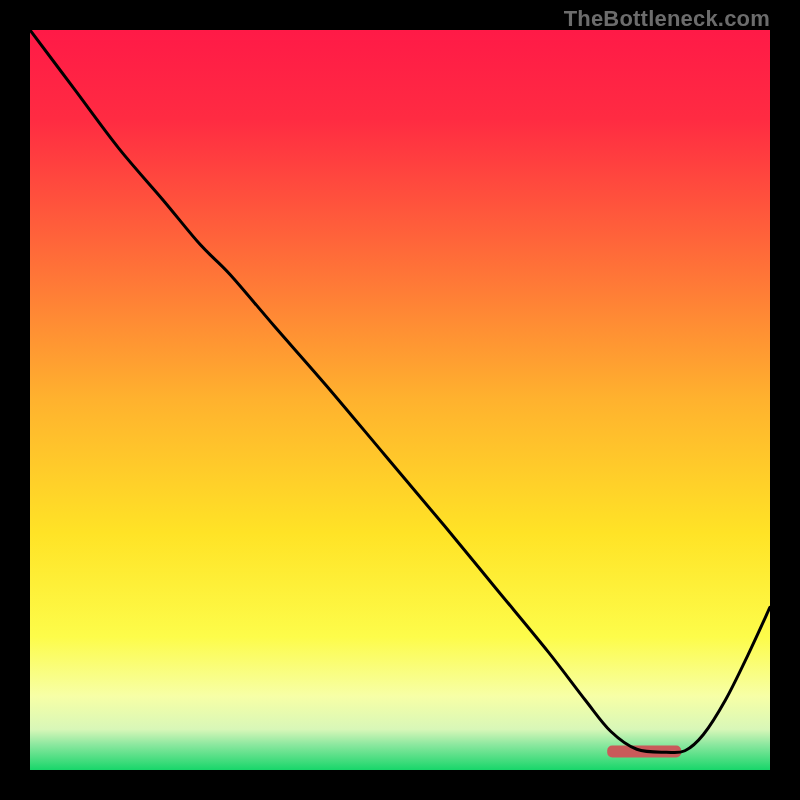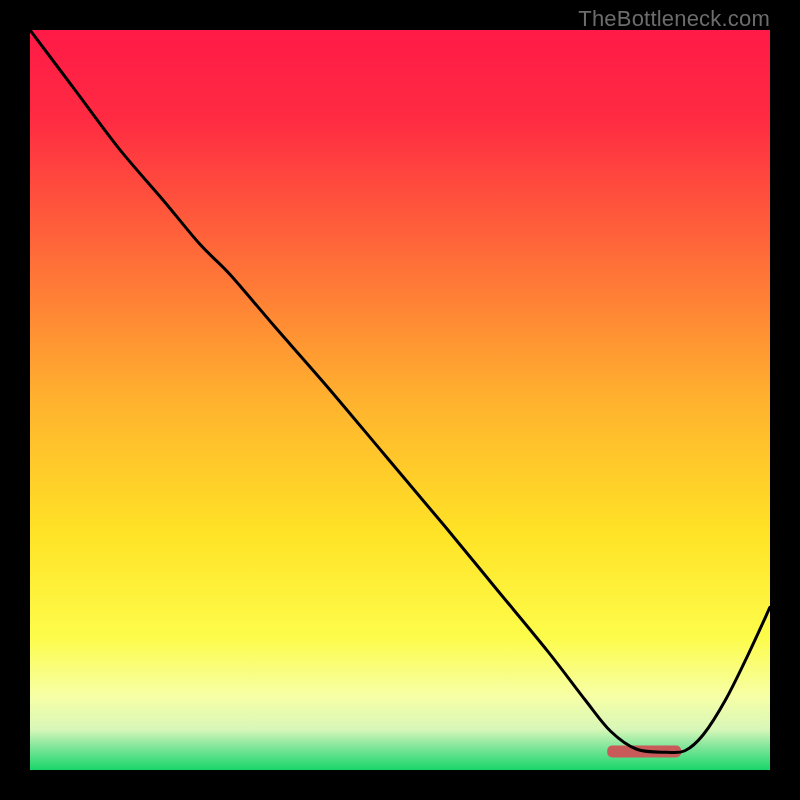--- a/index.html
+++ b/index.html
@@ -17,21 +17,21 @@
     top: 30px;
     width: 740px;
     height: 740px;
   }
   .watermark {
     position: absolute;
     top: 6px;
     right: 30px;
     color: #6c6c6c;
     font-size: 22px;
-    font-weight: 400;
+    font-weight: 700;
     letter-spacing: 0.2px;
   }
   svg {
     display: block;
   }
 </style>
 </head>
 <body>
 
 <div class="watermark">TheBottleneck.com</div>

